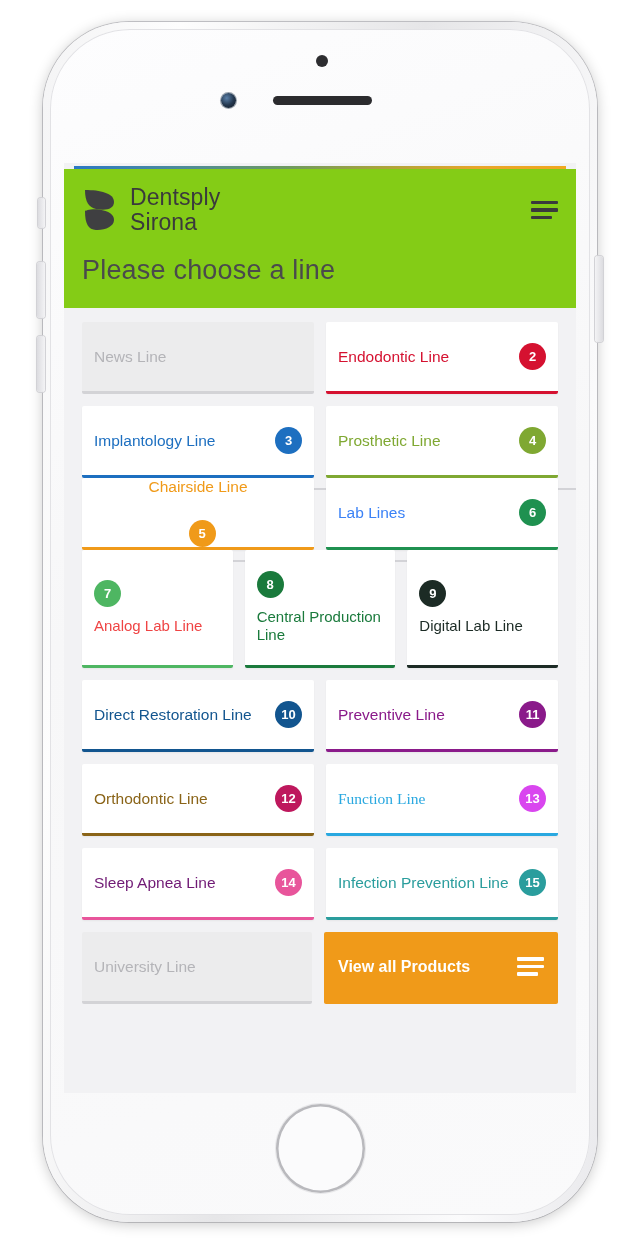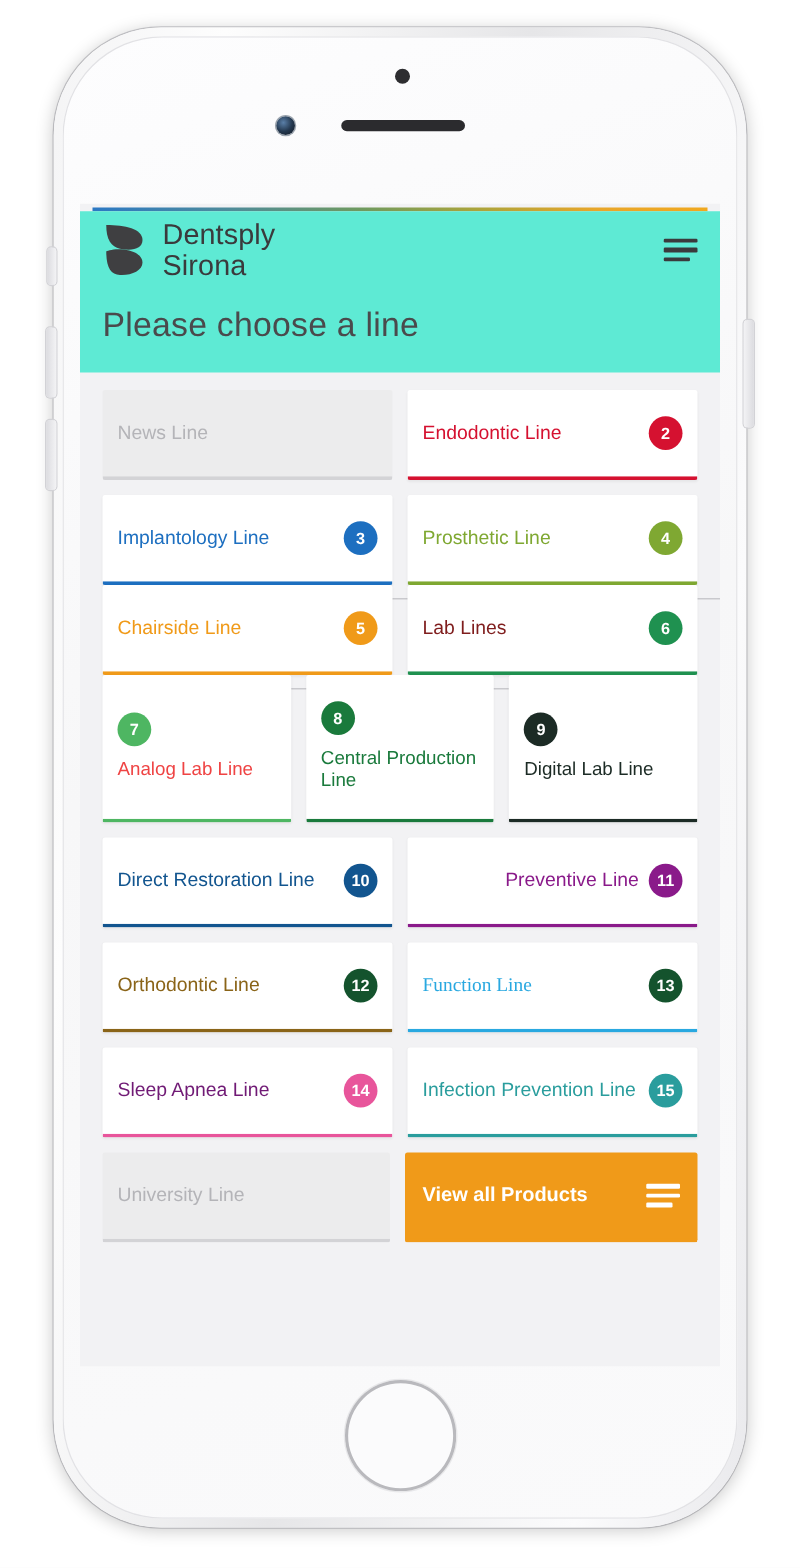--- a/index.html
+++ b/index.html
@@ -69,21 +69,21 @@
   .battery { width: 27px; height: 12.5px; border: 1.4px solid #000; border-radius: 3px;
              position: relative; background: #000; }
   .battery::after { content: ""; position: absolute; right: -4px; top: 3.5px;
                     width: 2.5px; height: 5px; background: #000; border-radius: 0 2px 2px 0; }
 
   
   .gradbar { height: 3px; margin: 3px 10px 0 10px;
              background: linear-gradient(90deg,#2b78c4 0%,#4e8b9a 22%,#6f9a5e 44%,#a9a43c 62%,#e8a62a 82%,#f0a81f 100%); }
 
   
-  .header { background: #5eead4; padding: 6px 18px 0 18px; }
+  .header { background: #84cc16; padding: 16px 18px 0 18px; }
   .brandrow { display: flex; align-items: center; justify-content: space-between; }
   .brand { display: flex; align-items: center; gap: 12px; }
   .logo-mark { width: 36px; height: 44px; flex: 0 0 auto; }
   .brand-name { font-size: 23px; line-height: 25px; color: #3a3a3c; letter-spacing: .1px; }
   .hamburger { width: 27px; height: 20px; display: flex; flex-direction: column;
                justify-content: center; gap: 4px; cursor: pointer; }
   .hamburger i { display: block; height: 3.4px; background: #3a3a3c; border-radius: 1px; }
   .hamburger i:nth-child(1) { width: 100%; }
   .hamburger i:nth-child(2) { width: 100%; }
   .hamburger i:nth-child(3) { width: 76%; }
@@ -207,26 +207,26 @@
         </div>
       </div>
 
       <div class="connector">
         <svg viewBox="0 0 476 22" preserveAspectRatio="none">
           <path d="M362 0 V11 M120 11 H476 M120 11 V22 M362 11 V22" stroke="#c9c9cd" stroke-width="1.3" fill="none"></path>
         </svg>
       </div>
 
       <div class="row">
-        <div class="card" style="border-bottom-color: rgb(240, 154, 25);">
+        <div class="card" style="border-bottom-color: rgb(240, 154, 25); flex-direction: column;">
           <span class="label" style="color: rgb(240, 154, 25);">Chairside Line</span>
           <span class="badge" style="background: rgb(240, 154, 25);">5</span>
         </div>
         <div class="card" style="border-bottom-color: rgb(31, 145, 80);">
-          <span class="label" style="color: #7f1d1d;">Lab Lines</span>
+          <span class="label" style="color: #3b82f6;">Lab Lines</span>
           <span class="badge" style="background: rgb(31, 145, 80);">6</span>
         </div>
       </div>
 
       <div class="connector">
         <svg viewBox="0 0 476 22" preserveAspectRatio="none">
           <path d="M362 0 V11 M76 11 H400 M76 11 V22 M238 11 V22 M400 11 V22" stroke="#c9c9cd" stroke-width="1.3" fill="none"></path>
         </svg>
       </div>
 
@@ -243,34 +243,34 @@
           <span class="badge" style="background: rgb(28, 43, 37);">9</span>
           <span class="label" style="color: rgb(28, 43, 37);">Digital Lab Line</span>
         </div>
       </div>
 
       <div class="row">
         <div class="card" style="border-bottom-color: rgb(18, 85, 143);">
           <span class="label" style="color: rgb(18, 85, 143);">Direct Restoration Line</span>
           <span class="badge" style="background: rgb(18, 85, 143);">10</span>
         </div>
-        <div class="card" style="border-bottom-color: rgb(138, 26, 138); justify-content: flex-end;">
+        <div class="card" style="border-bottom-color: rgb(138, 26, 138);">
           <span class="label" style="color: rgb(138, 26, 138);">Preventive Line</span>
           <span class="badge" style="background: rgb(138, 26, 138);">11</span>
         </div>
       </div>
 
       <div class="row">
         <div class="card" style="border-bottom-color: rgb(138, 100, 24);">
           <span class="label" style="color: rgb(138, 100, 24);">Orthodontic Line</span>
-          <span class="badge" style="background: #14532d;">12</span>
+          <span class="badge" style="background: #be185d;">12</span>
         </div>
         <div class="card" style="border-bottom-color: rgb(41, 168, 224);">
           <span class="label" style="color: rgb(41, 168, 224); font-family: Liberation Serif, serif;">Function Line</span>
-          <span class="badge" style="background: #14532d;">13</span>
+          <span class="badge" style="background: #d946ef;">13</span>
         </div>
       </div>
 
       <div class="row">
         <div class="card" style="border-bottom-color: rgb(232, 85, 155);">
           <span class="label" style="color: #701a75;">Sleep Apnea Line</span>
           <span class="badge" style="background: rgb(232, 85, 155);">14</span>
         </div>
         <div class="card" style="border-bottom-color: rgb(42, 157, 157);">
           <span class="label" style="color: rgb(42, 157, 157);">Infection Prevention Line</span>

